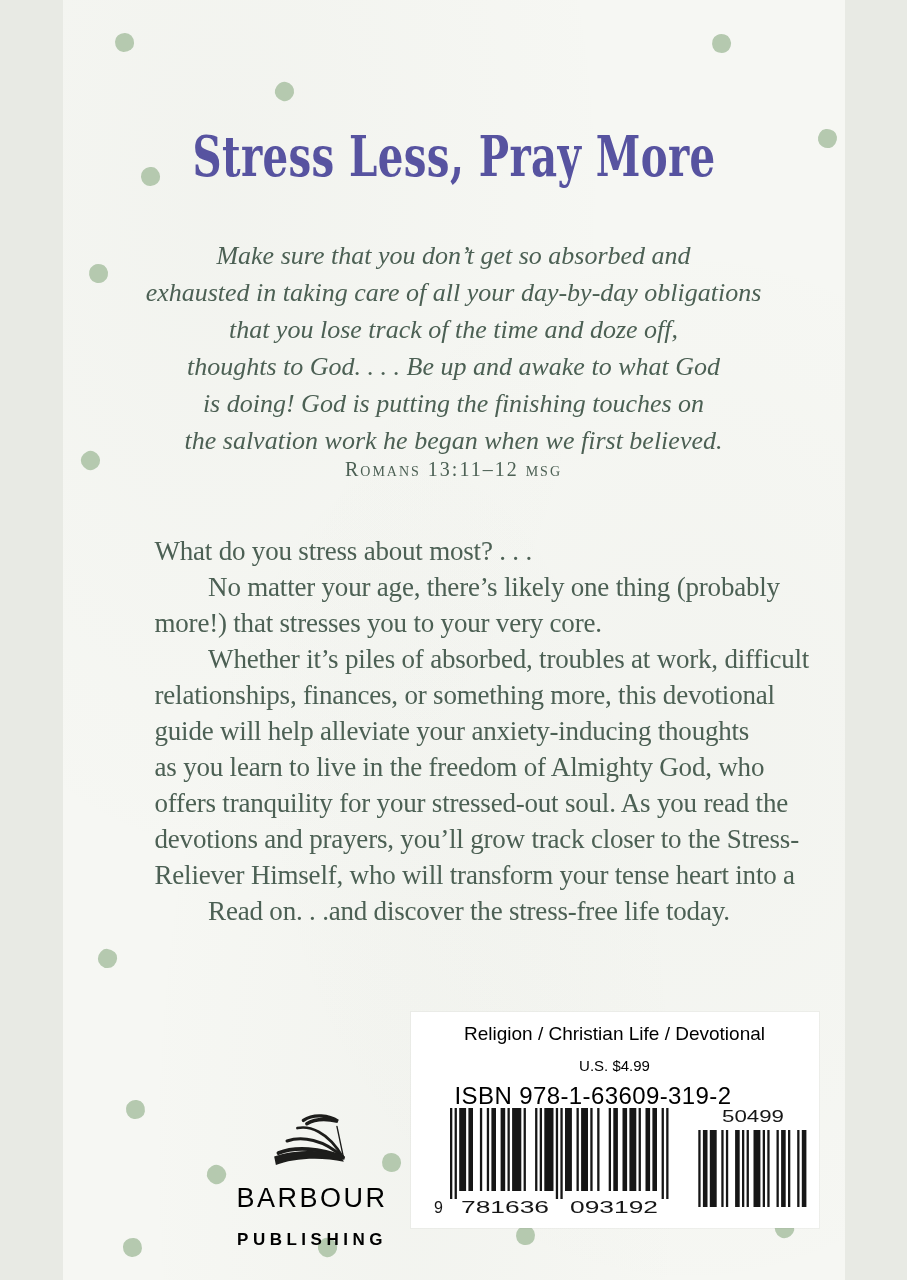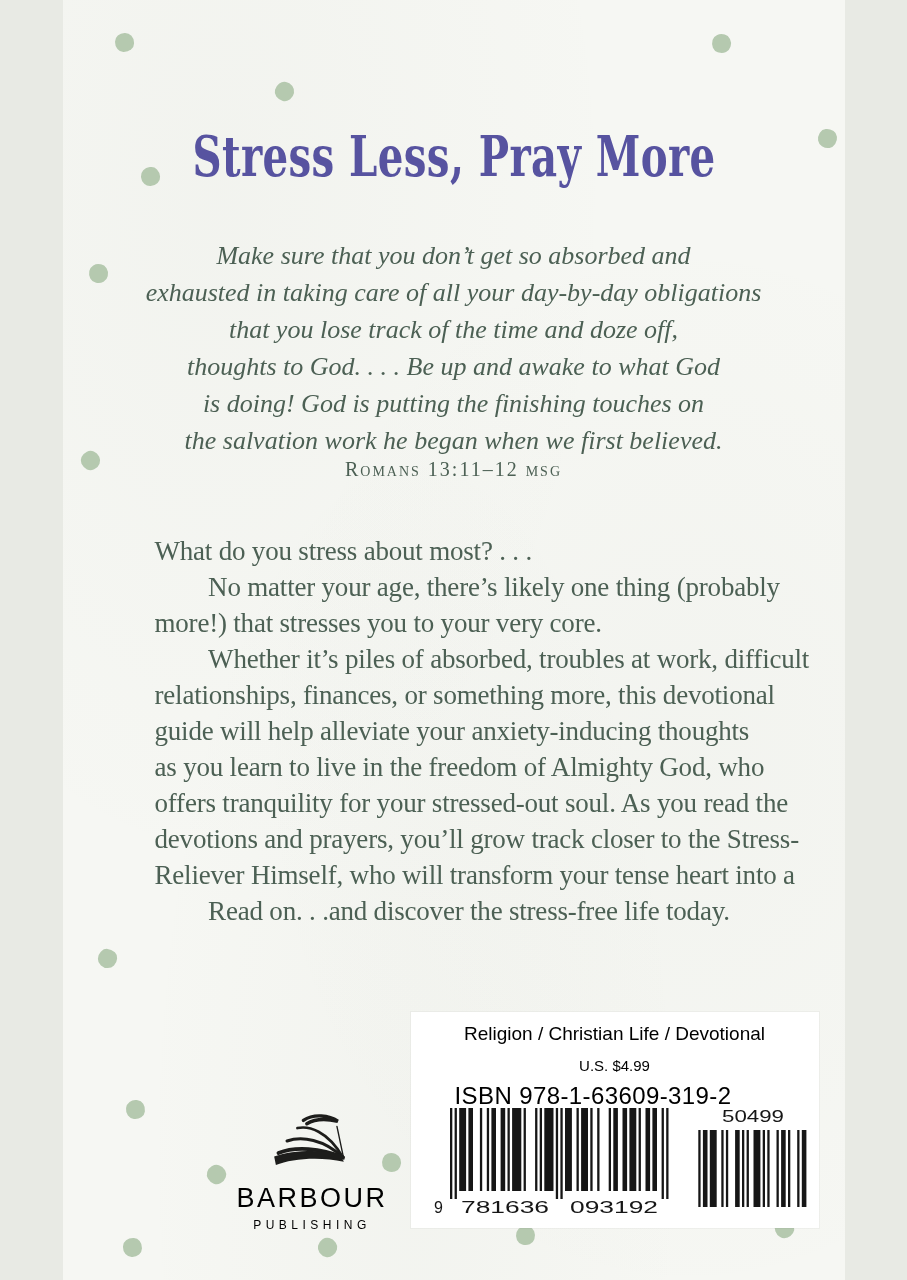--- a/index.html
+++ b/index.html
@@ -60,21 +60,21 @@
   .isbn{position:absolute;top:70px;left:44px;font-size:24px;letter-spacing:0.4px;}
   .ean-svg{position:absolute;left:23px;top:96px;}
   .addon-svg{position:absolute;left:284px;top:96px;}
   
   .publisher{
     position:absolute;left:162px;top:1106px;width:175px;z-index:2;
     text-align:center;font-family:"Liberation Sans", sans-serif;
   }
   .logo-mark{display:block;margin:0 auto;}
   .publisher-name{font-size:27px;letter-spacing:2.5px;margin-top:7px;font-weight:400;}
-  .publisher-tagline{font-size:12px;letter-spacing:4.5px;margin-top:4px;}
+  .publisher-tagline{font-size:17px;letter-spacing:4.5px;margin-top:16px;font-weight:bold;}
 </style>
 </head>
 <body>
 
 <div class="cover">
 
   <div class="dots-layer">
       <div class="dot" style="left: 52.5px; top: 32.5px; background: rgb(181, 201, 175); transform: rotate(0deg);"></div>
       <div class="dot" style="left: 212.5px; top: 81.5px; background: rgb(181, 201, 175); transform: rotate(53deg);"></div>
       <div class="dot" style="left: 649.5px; top: 33.5px; background: rgb(181, 201, 175); transform: rotate(106deg);"></div>

